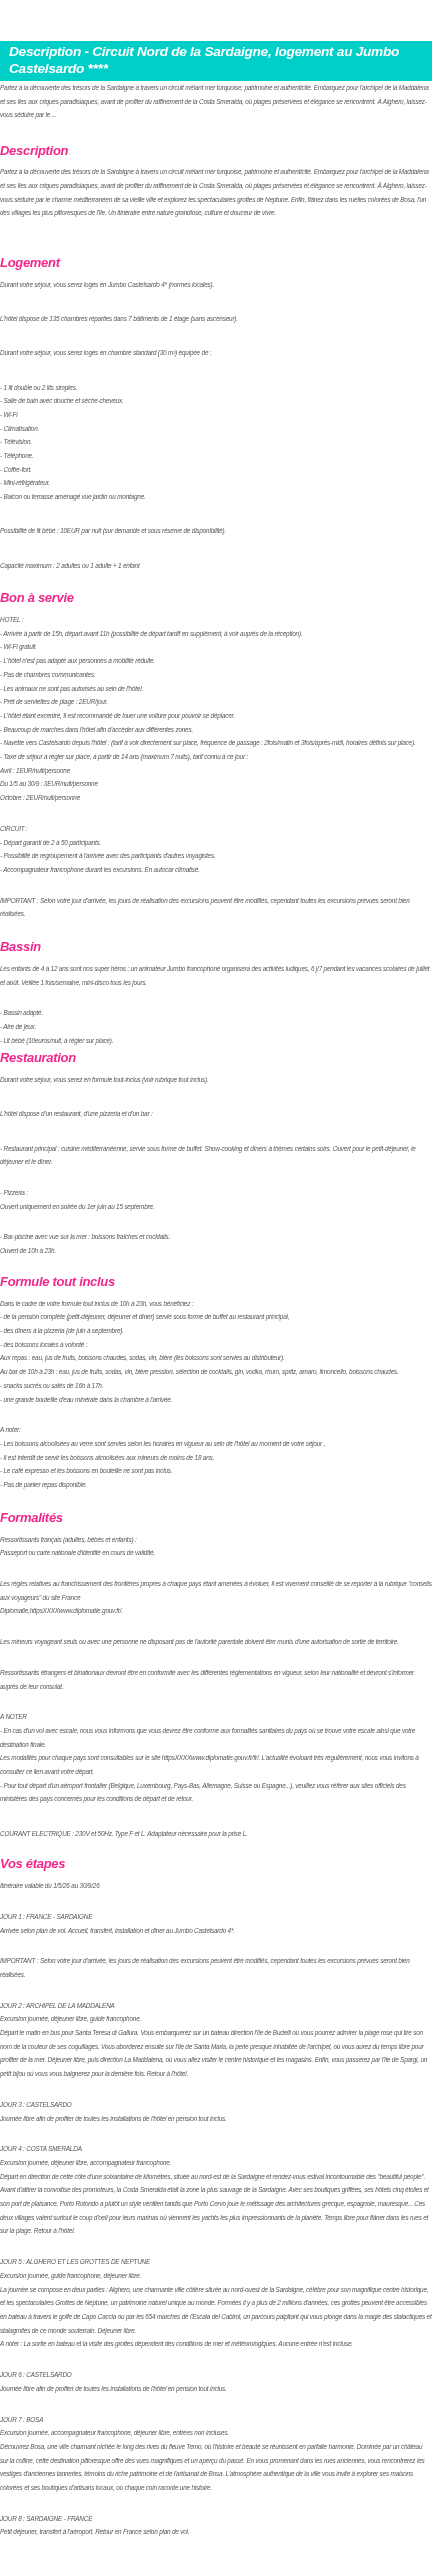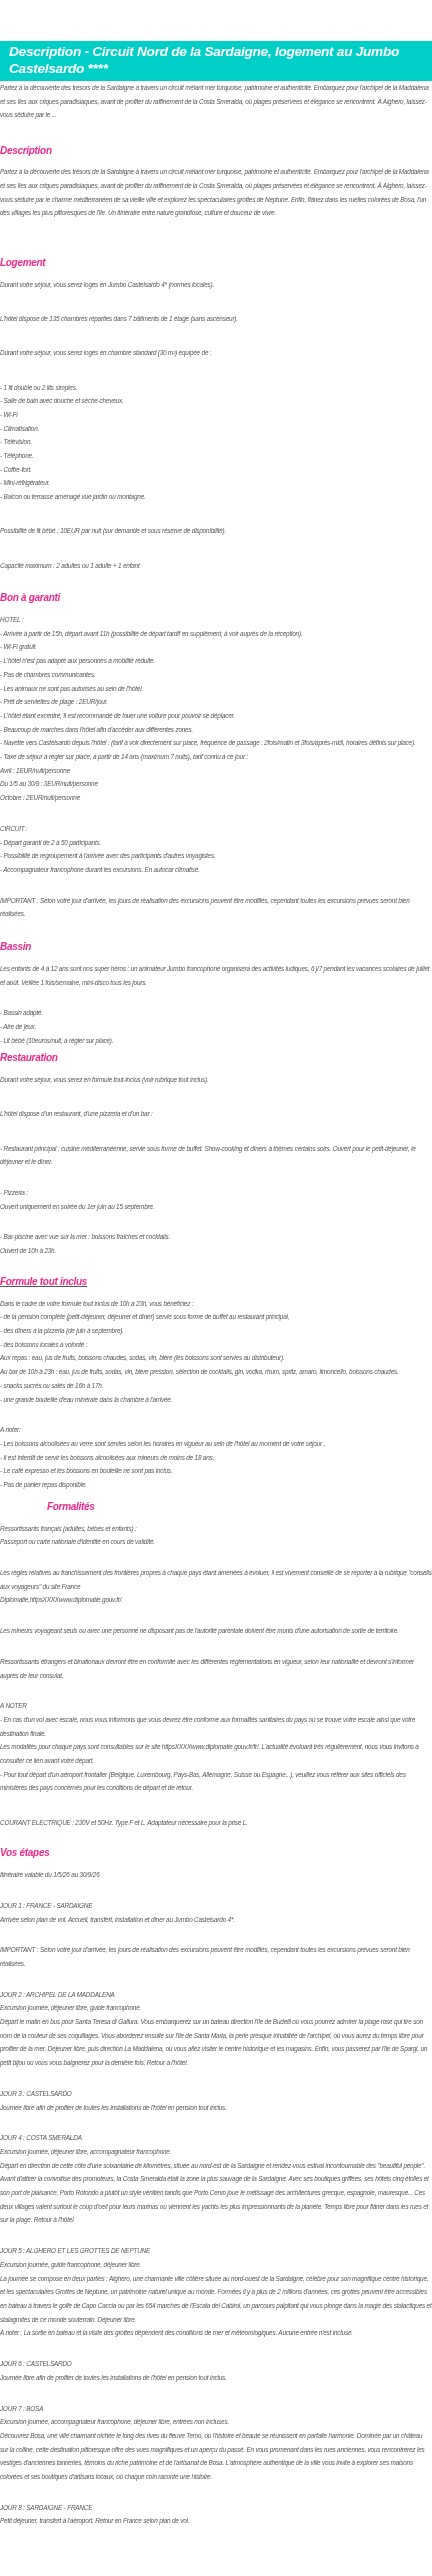--- a/index.html
+++ b/index.html
@@ -35,21 +35,21 @@
     letter-spacing: -0.2px;
     color: #555555;
     white-space: pre-line;
   }
   .intro { margin-top: 4.6px; }
   h2.sec {
     margin: 0;
     color: #f0288c;
     font-style: italic;
     font-weight: bold;
-    font-size: 10px;
+    font-size: 13px;
     line-height: 17px;
     letter-spacing: -0.3px;
   }
   .gap-m { height: 17px; }
   .gap-l { height: 20.5px; }
   .sec-head { margin-top: 15px; margin-bottom: 6.8px; }
 </style>
 </head>
 <body>
 
@@ -82,21 +82,21 @@
 - Téléphone.
 - Coffre-fort.
 - Mini-réfrigérateur.
 - Balcon ou terrasse aménagé vue jardin ou montagne.</p>
   <div class="gap-l"></div>
   <p class="txt">Possibilité de lit bébé : 10EUR par nuit (sur demande et sous réserve de disponibilité).</p>
   <div class="gap-l"></div>
   <p class="txt">Capacité maximum : 2 adultes ou 1 adulte + 1 enfant</p>
 
   <div class="sec-head" style="margin-top:17px;">
-      <h2 class="sec">Bon à garanti</h2>
+      <h2 class="sec">Bon à servie</h2>
     </div>
   <p class="txt">HOTEL :
 - Arrivée à partir de 15h, départ avant 11h (possibilité de départ tardif en supplément, à voir auprès de la réception).
 - Wi-Fi gratuit
 - L'hôtel n'est pas adapté aux personnes à mobilité réduite.
 - Pas de chambres communicantes.
 - Les animaux ne sont pas autorisés au sein de l'hôtel.
 - Prêt de serviettes de plage : 2EUR/jour.
 - L'hôtel étant excentré, Il est recommandé de louer une voiture pour pouvoir se déplacer.
 - Beaucoup de marches dans l'hôtel afin d'accéder aux différentes zones.
@@ -130,39 +130,39 @@
   <p class="txt">L'hôtel dispose d'un restaurant, d'une pizzeria et d'un bar :</p>
   <div class="gap-l"></div>
   <p class="txt">- Restaurant principal : cuisine méditerranéenne, servie sous forme de buffet. Show-cooking et dîners à thèmes certains soirs. Ouvert pour le petit-déjeuner, le déjeuner et le dîner.</p>
   <div class="gap-m"></div>
   <p class="txt">- Pizzeria :
 Ouvert uniquement en soirée du 1er juin au 15 septembre.</p>
   <div class="gap-m"></div>
   <p class="txt">- Bar-piscine avec vue sur la mer : boissons fraîches et cocktails.
 Ouvert de 10h à 23h.</p>
 
-  <div class="sec-head" style="text-decoration:underline;">
+  <div class="sec-head" style="">
       <h2 class="sec">Formule tout inclus</h2>
     </div>
   <p class="txt">Dans le cadre de votre formule tout inclus de 10h à 23h, vous bénéficiez :
 - de la pension complète (petit-déjeuner, déjeuner et dîner) servie sous forme de buffet au restaurant principal,
 - des dîners à la pizzeria (de juin à septembre).
 - des boissons locales à volonté :
 Aux repas : eau, jus de fruits, boissons chaudes, sodas, vin, bière (les boissons sont servies au distributeur).
 Au bar de 10h à 23h : eau, jus de fruits, sodas, vin, bière pression, sélection de cocktails, gin, vodka, rhum, spritz, amaro, limoncello, boissons chaudes.
 - snacks sucrés ou salés de 16h à 17h.
 - une grande bouteille d'eau minérale dans la chambre à l'arrivée.</p>
   <div class="gap-m"></div>
   <p class="txt">A noter:
 - Les boissons alcoolisées au verre sont servies selon les horaires en vigueur au sein de l'hôtel au moment de votre séjour ,
 - Il est interdit de servir les boissons alcoolisées aux mineurs de moins de 18 ans,
 - Le café expresso et les boissons en bouteille ne sont pas inclus.
 - Pas de panier repas disponible.</p>
 
-  <div class="sec-head" style="margin-top:6px;padding-left:47px;">
+  <div class="sec-head" style="margin-top:17px;">
       <h2 class="sec">Formalités</h2>
     </div>
   <p class="txt">Ressortissants français (adultes, bébés et enfants) :
 Passeport ou carte nationale d'identité en cours de validité.</p>
   <div class="gap-m"></div>
   <p class="txt">Les règles relatives au franchissement des frontières propres à chaque pays étant amenées à évoluer, il est vivement conseillé de se reporter à la rubrique "conseils aux voyageurs" du site France
 Diplomatie,httpsXXXXwww.diplomatie.gouv.fr/.</p>
   <div class="gap-m"></div>
   <p class="txt">Les mineurs voyageant seuls ou avec une personne ne disposant pas de l'autorité parentale doivent être munis d'une autorisation de sortie de territoire.</p>
   <div class="gap-m"></div>

